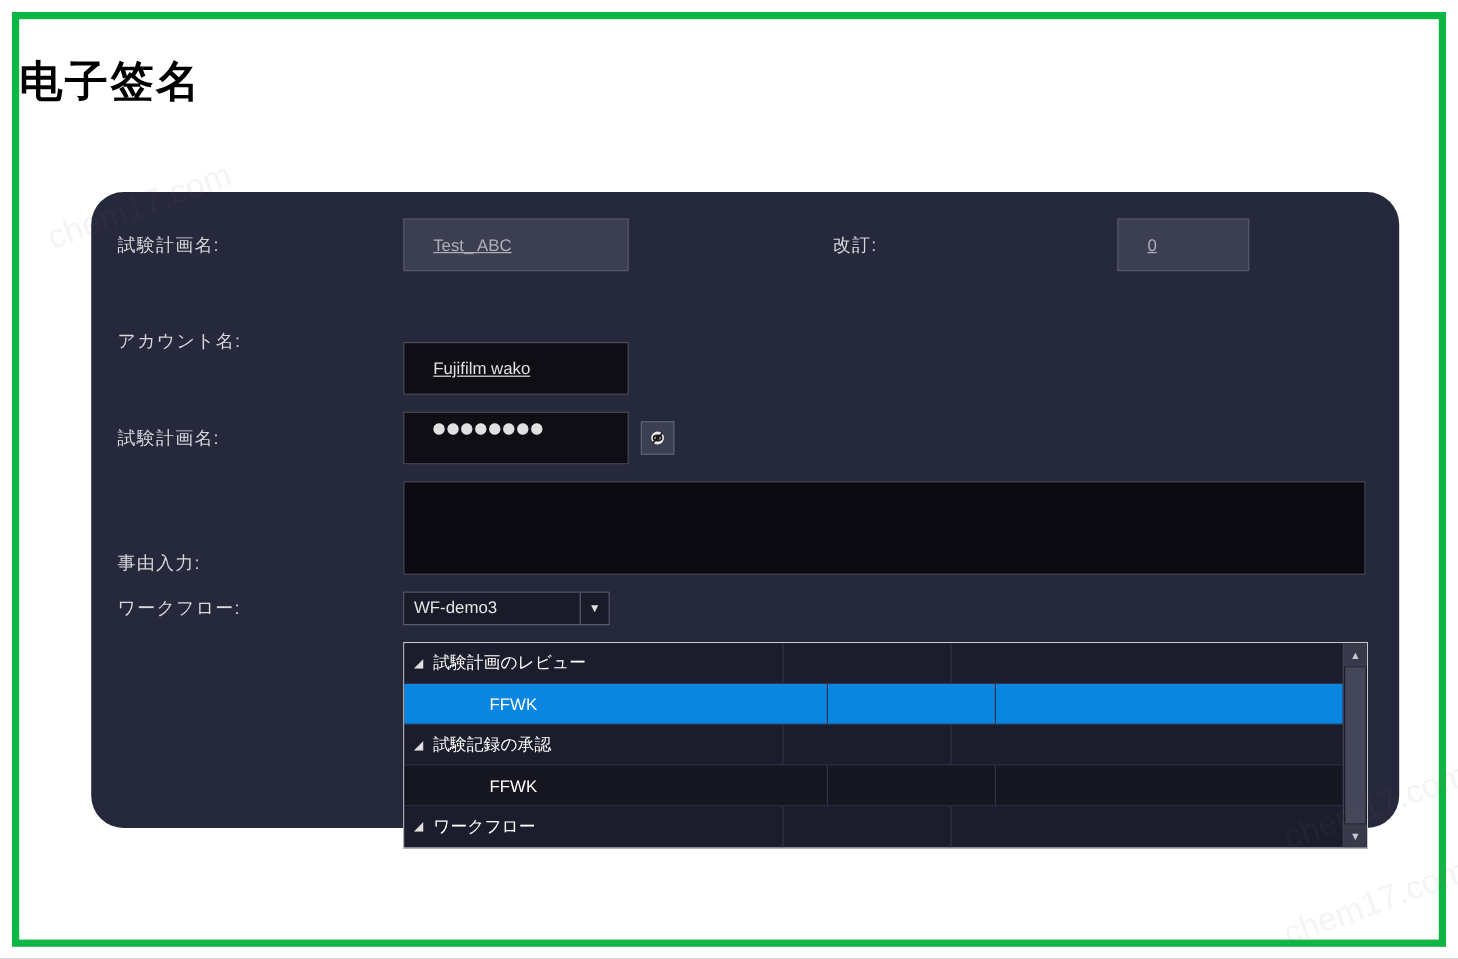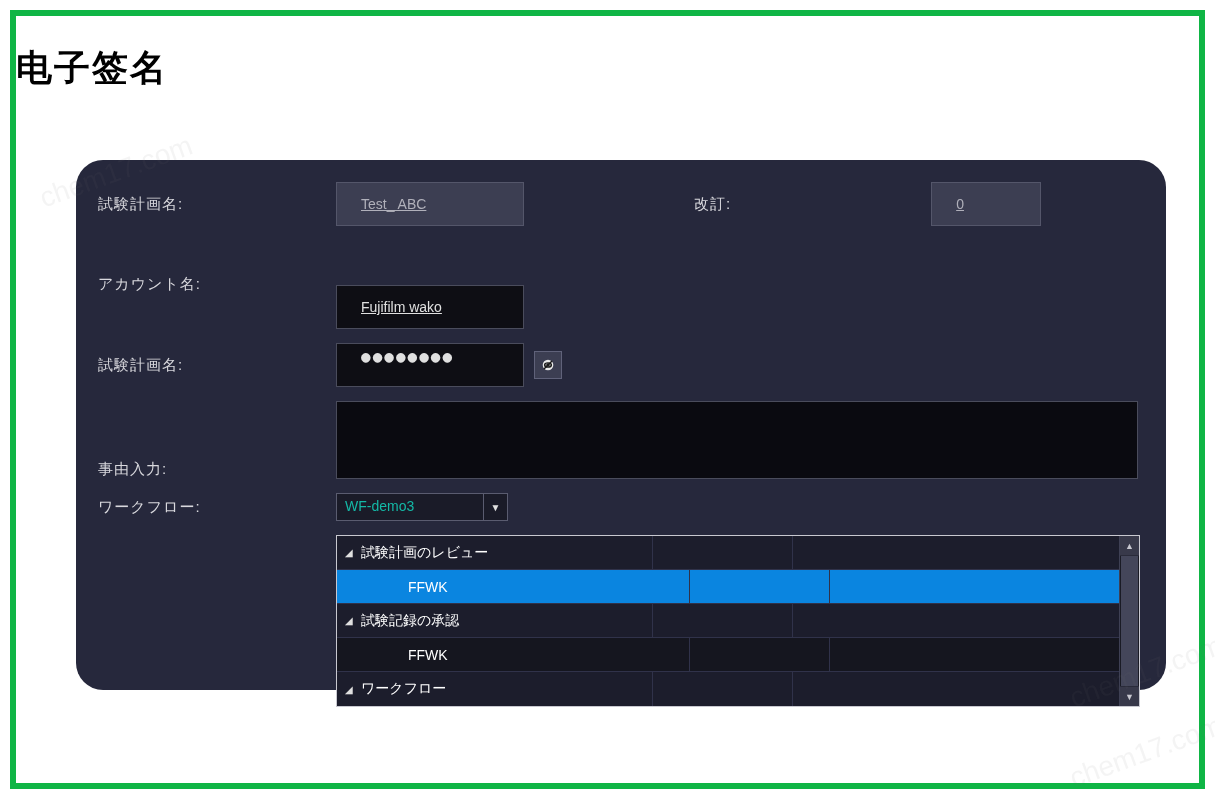--- a/index.html
+++ b/index.html
@@ -138,21 +138,21 @@
     .dropdown {
       display: flex;
       width: 172px;
       height: 28px;
       border: 1px solid #5a5c70;
       cursor: pointer;
     }
     .dropdown-text {
       flex: 1;
       background: #1a1b28;
-      color: #14b8a6;
+      color: #e5e5e5;
       padding: 4px 8px;
       font-size: 14px;
     }
     .dropdown-arrow {
       width: 24px;
       background: #1a1b28;
       border-left: 1px solid #5a5c70;
       display: flex;
       align-items: center;
       justify-content: center;

